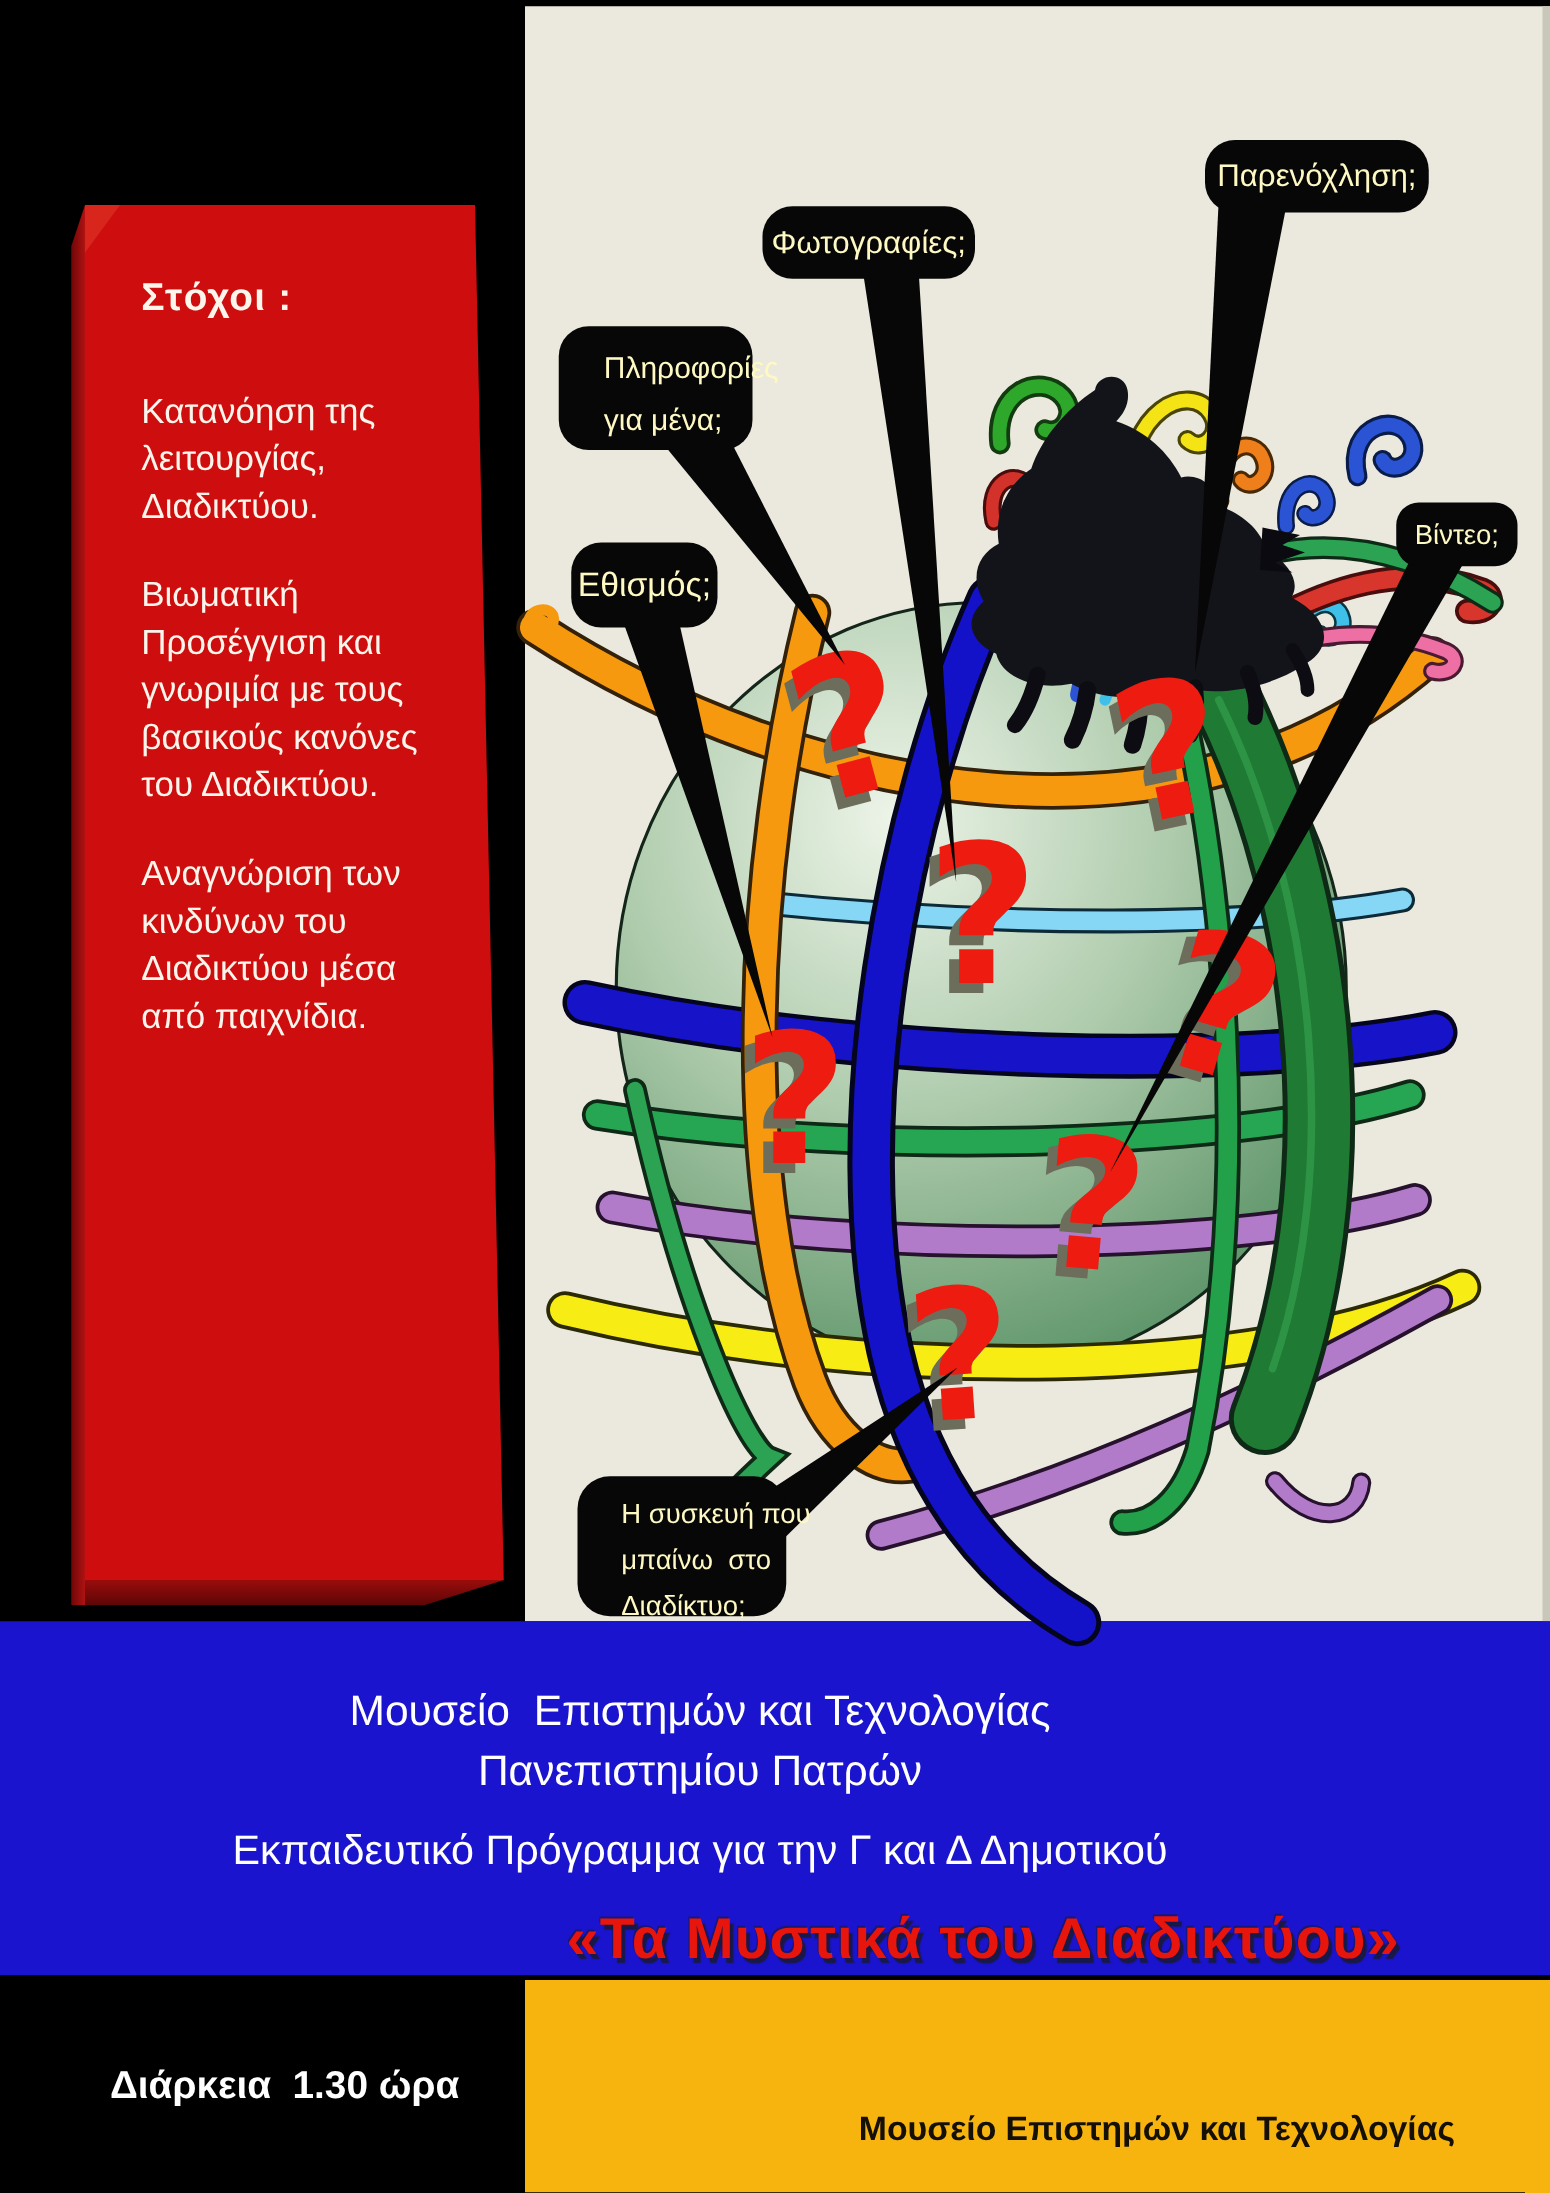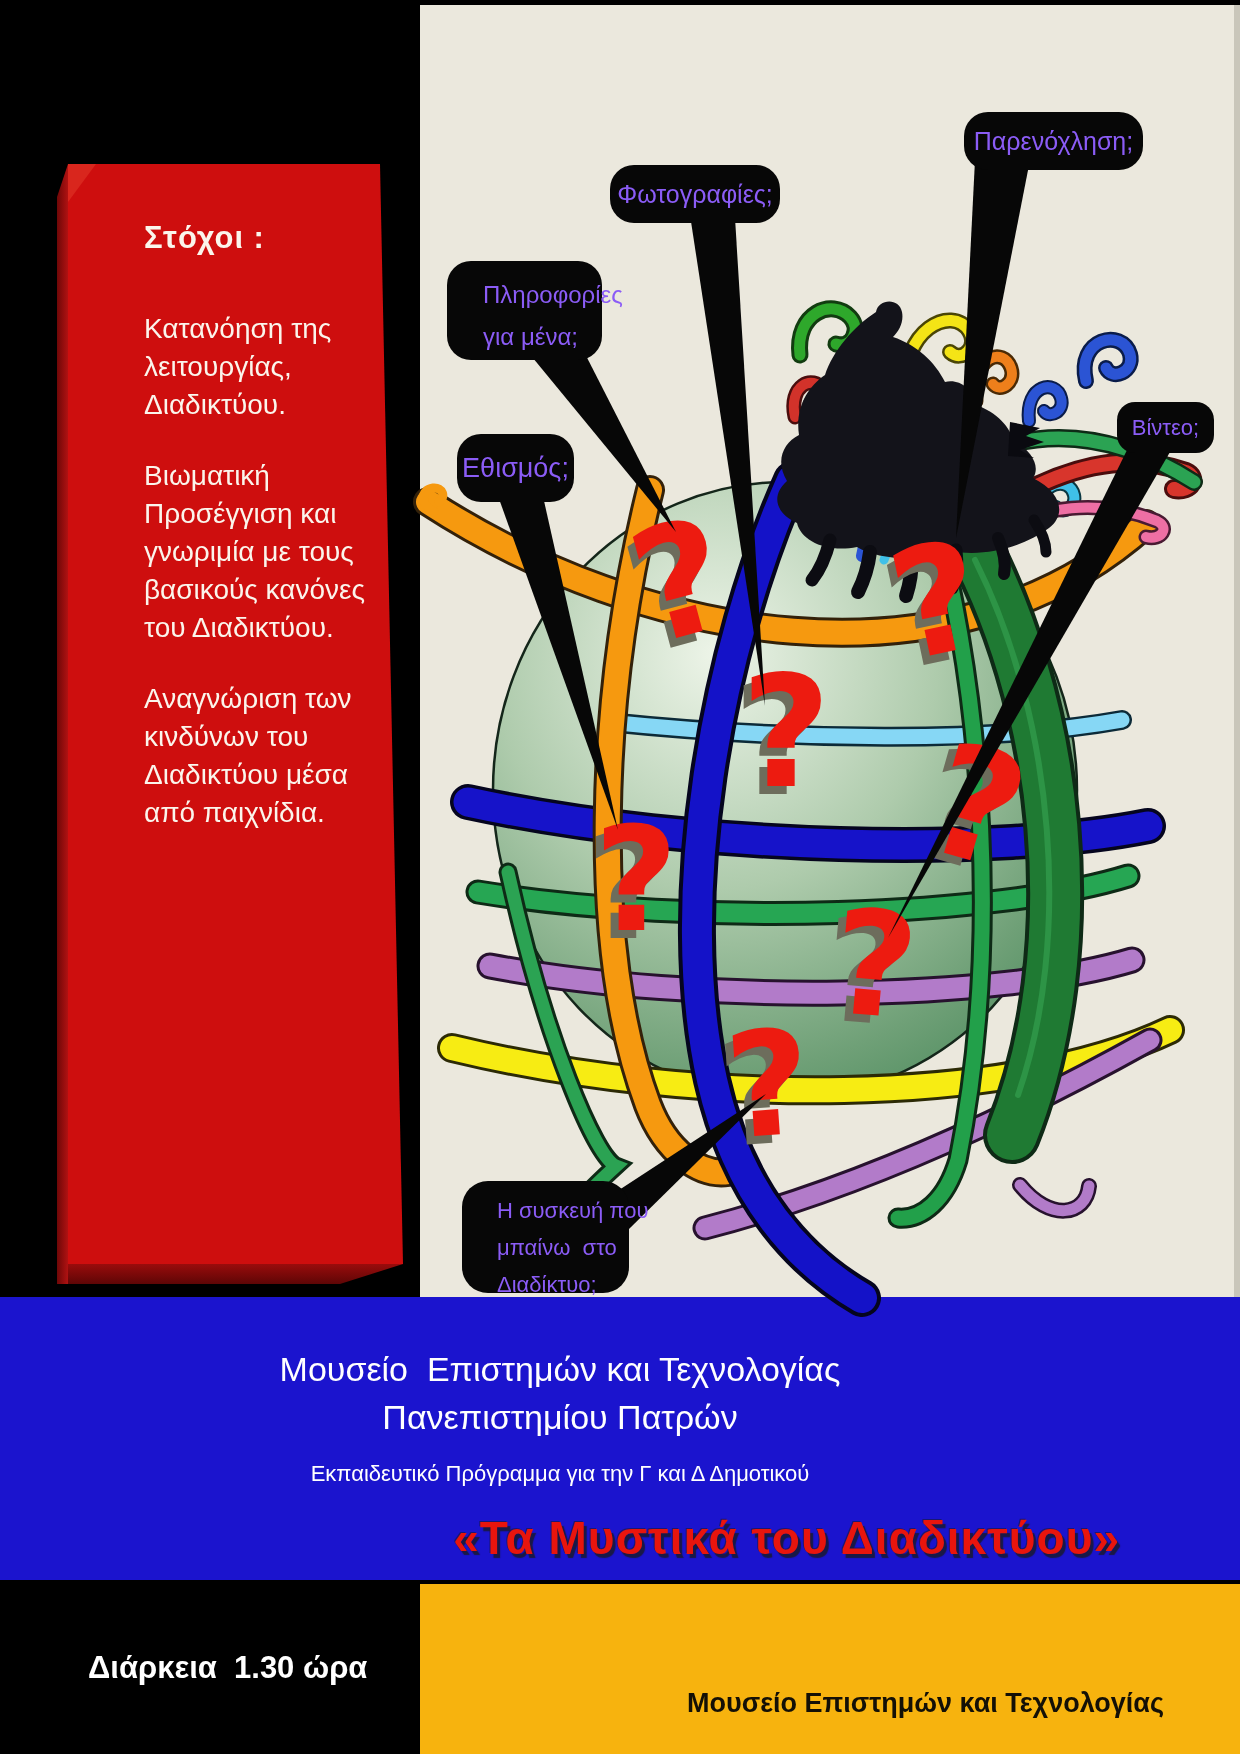--- a/index.html
+++ b/index.html
@@ -5,43 +5,43 @@
   html,body{margin:0;padding:0;}
   body{
     width:1240px;height:1754px;position:relative;overflow:hidden;
     background:#000;
     font-family:"Liberation Sans", sans-serif;
   }
   #art{position:absolute;left:0;top:0;z-index:1;}
   .txt{position:absolute;z-index:2;}
 
   
-  .goals{left:144px;top:220px;width:246px;color:var(--goal-text);}
+  .goals{left:113px;top:220px;width:246px;color:var(--goal-text);}
   .goals h2{font-size:31px;font-weight:bold;margin:0 0 54px 0;letter-spacing:1px;}
   .goals p{font-size:28px;line-height:38px;margin:0 0 33px 0;white-space:pre-wrap;}
 
   
   .bubble{
-    position:absolute;z-index:2;background:var(--bubble);color:#8b5cf6;
+    position:absolute;z-index:2;background:var(--bubble);color:#fef9c3;
     border-radius:24px;box-sizing:border-box;
   }
   .bubble.center{display:flex;align-items:center;justify-content:center;}
   .bubble .line{display:block;white-space:pre;margin-left:20px;}
   #bubble-photos{left:610px;top:165px;width:170px;height:58px;font-size:25px;}
   #bubble-harassment{left:964px;top:112px;width:179px;height:58px;font-size:25px;}
   #bubble-info{left:447px;top:261px;width:155px;height:99px;font-size:24px;padding:13px 0 0 16px;line-height:42px;}
   #bubble-addiction{left:457px;top:434px;width:117px;height:68px;font-size:27px;}
   #bubble-video{left:1117px;top:402px;width:97px;height:51px;font-size:22px;border-radius:18px;}
   #bubble-device{left:462px;top:1181px;width:167px;height:112px;font-size:22px;padding:11px 0 0 15px;line-height:37px;border-radius:26px;}
 
   
   .banner{left:0;top:1300px;width:1120px;text-align:center;color:#fff;}
   .banner .l1{font-size:34px;margin-top:50px;white-space:pre;}
   .banner .l2{font-size:34px;margin-top:9px;white-space:pre;}
-  .banner .l3{font-size:22px;margin-top:24px;white-space:pre;}
+  .banner .l3{font-size:33px;margin-top:24px;white-space:pre;}
   .banner .title{
     font-size:46px;font-weight:bold;margin-top:24px;color:var(--title-red);
     text-shadow:3px 4px 1px rgba(25,25,55,.9), -1px -1px 0 rgba(25,25,55,.6);
     letter-spacing:1px;white-space:pre;text-align:right;
   }
 
   
   .duration{left:88px;top:1650px;color:#fff;font-size:31px;font-weight:bold;white-space:pre;}
   .contact{right:76px;top:1588px;text-align:right;color:#141006;font-weight:bold;
            font-size:27px;line-height:46px;white-space:pre;}

